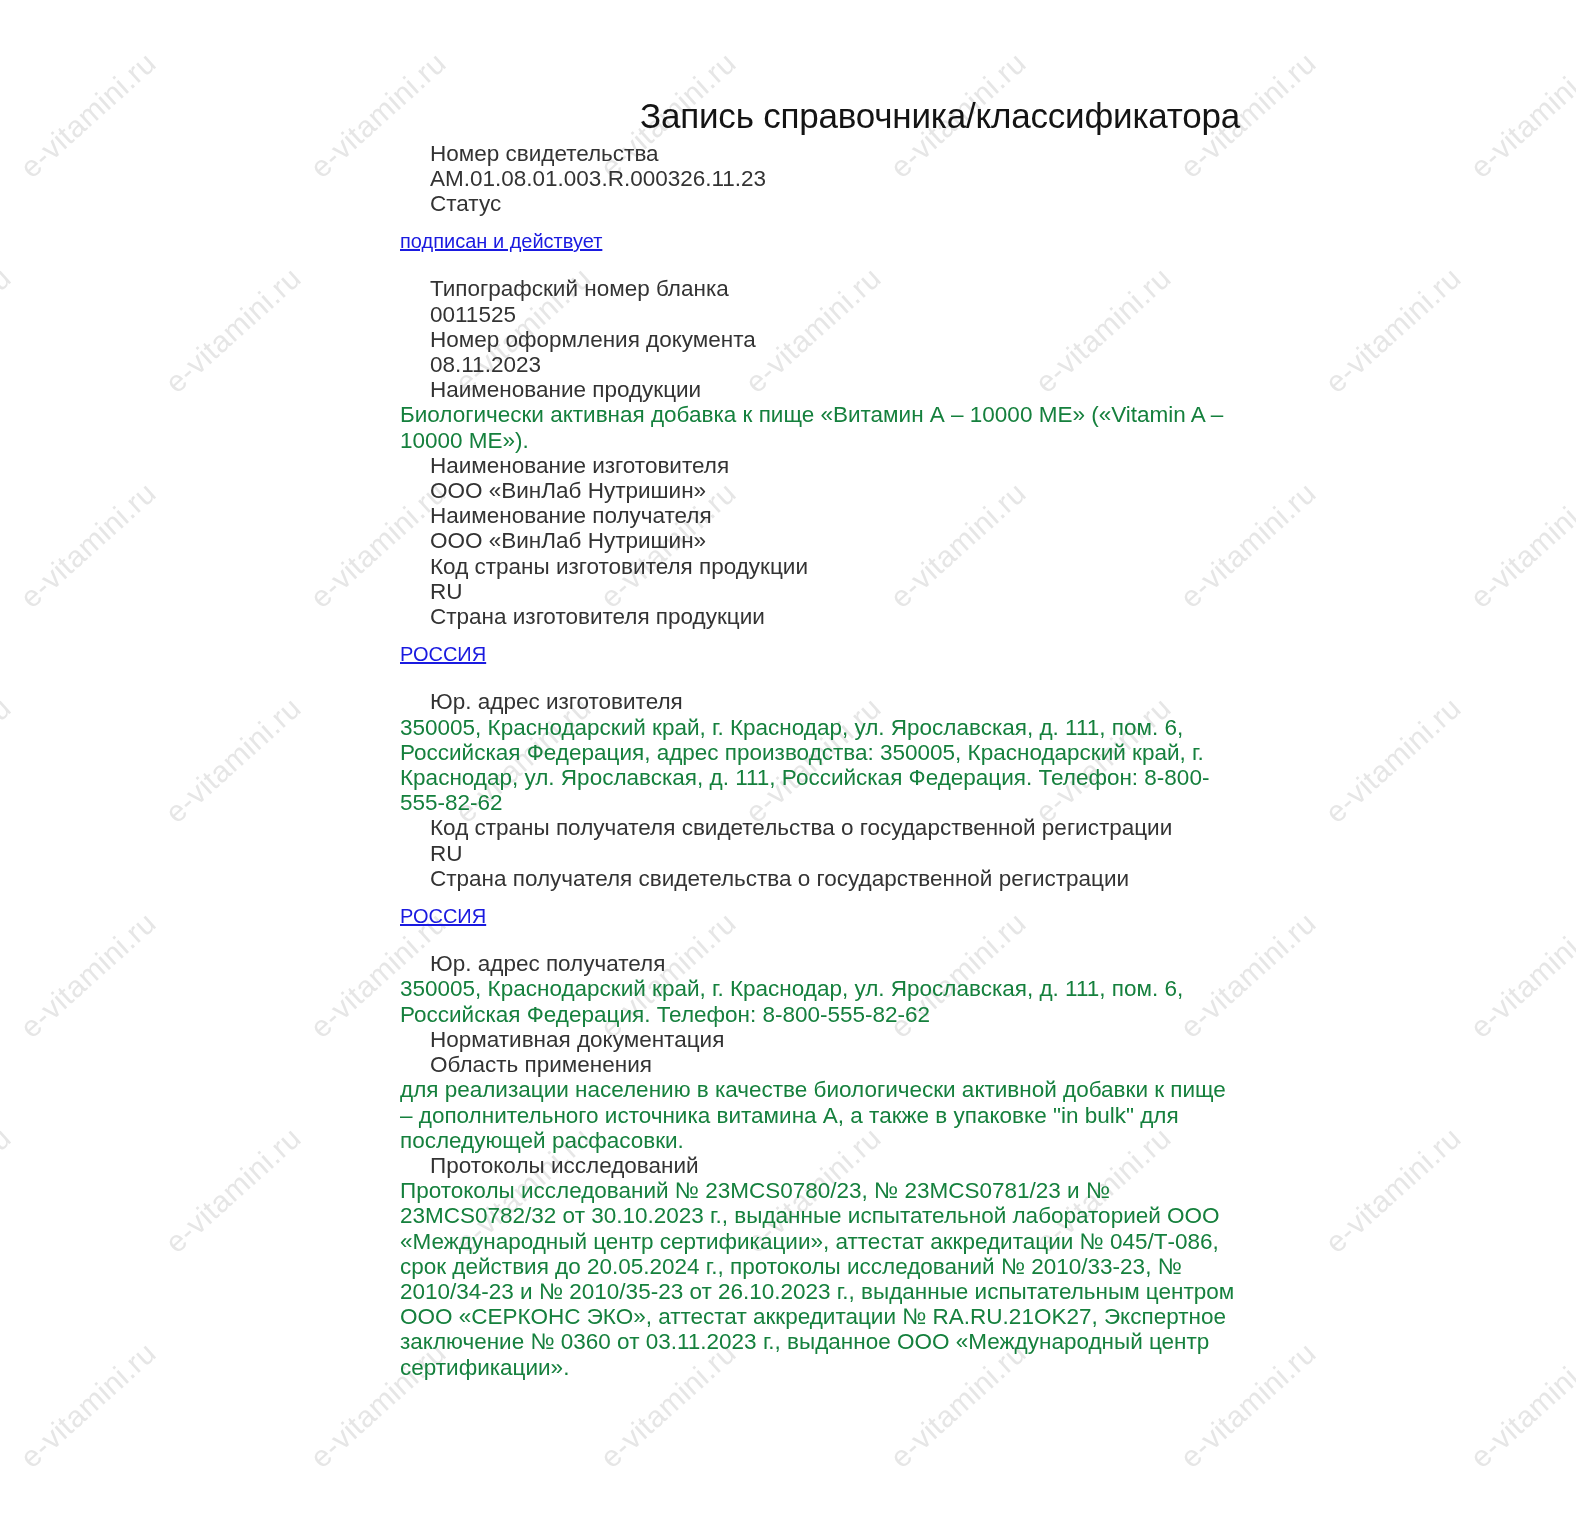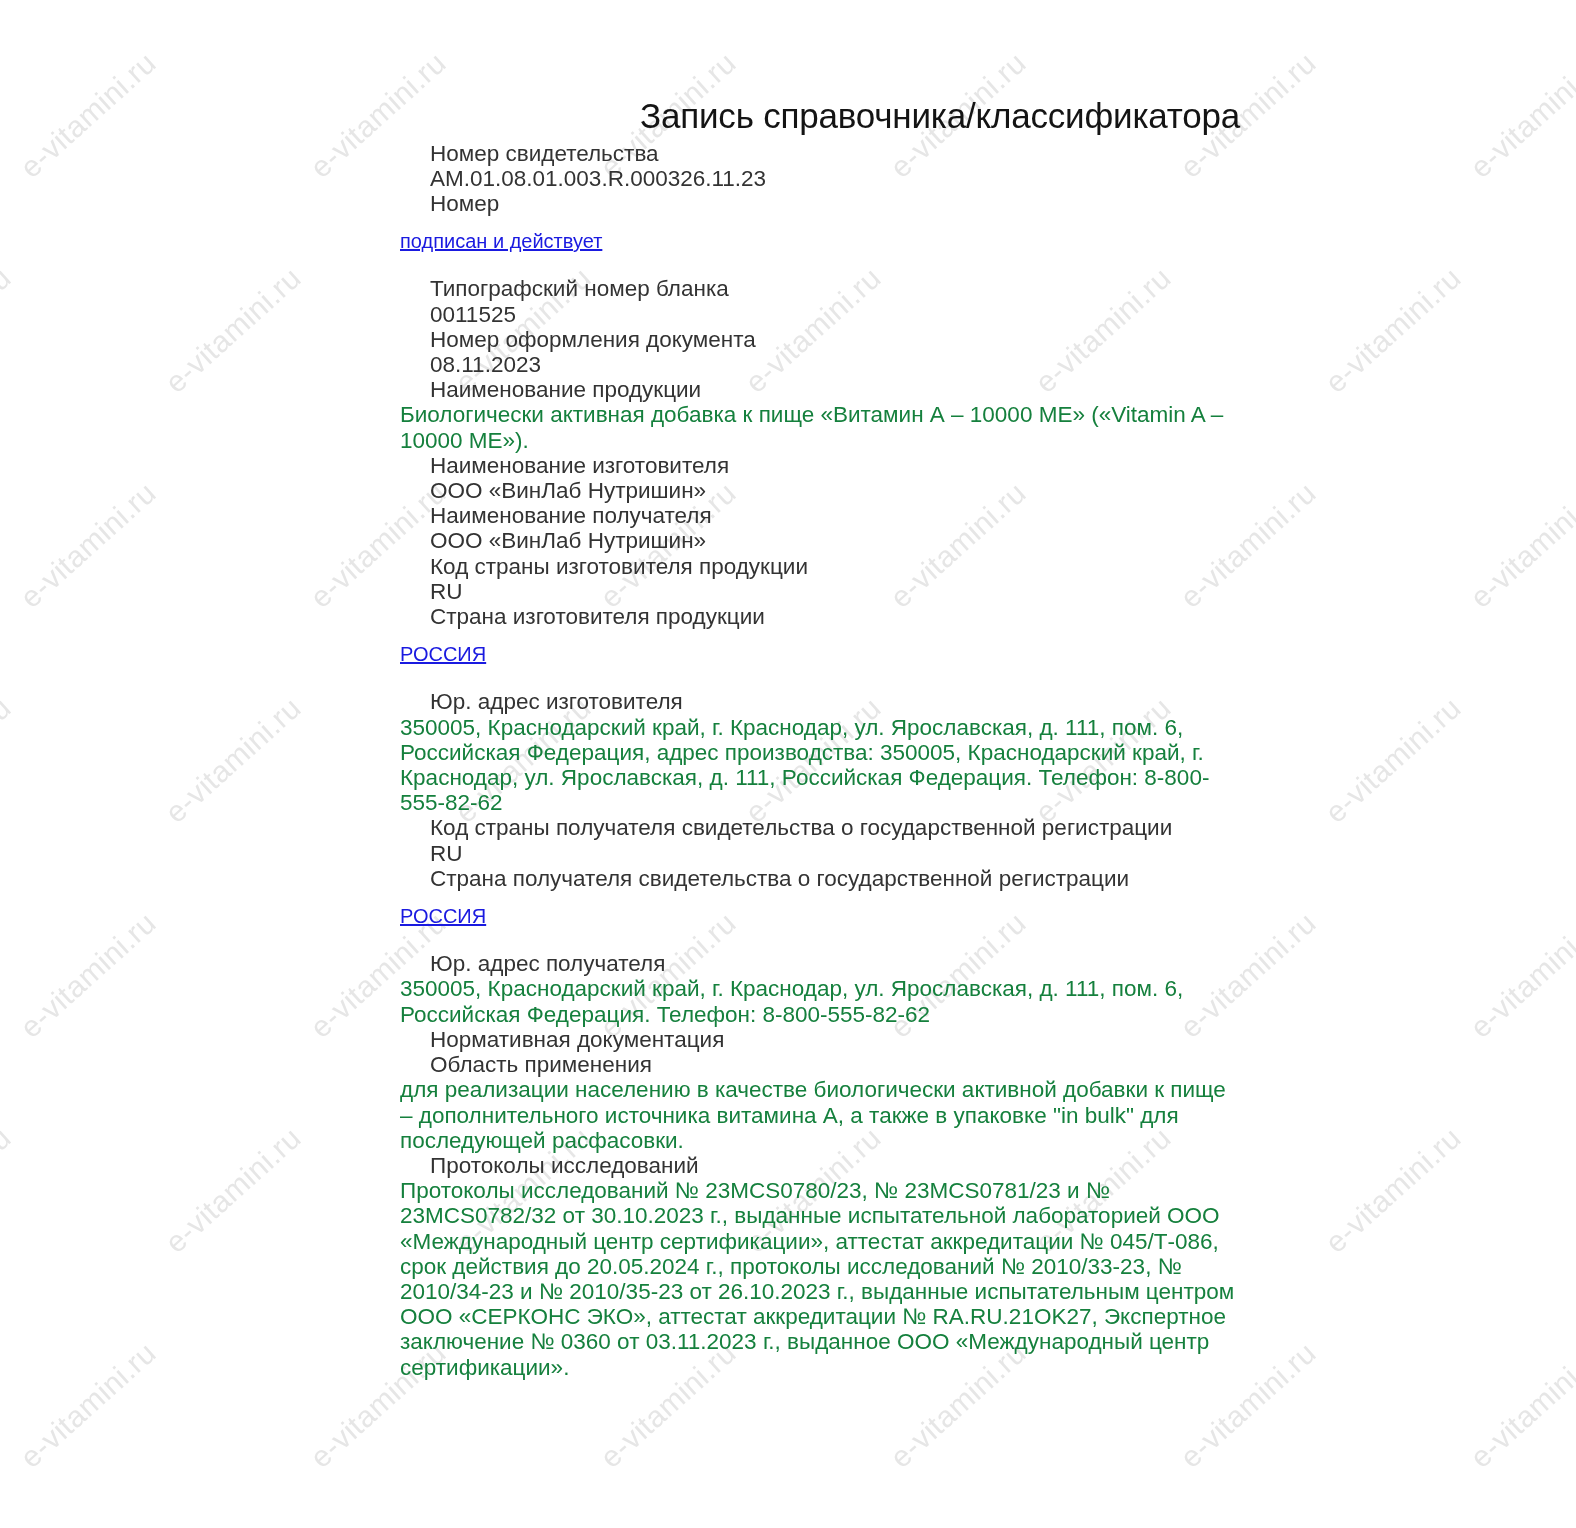--- a/index.html
+++ b/index.html
@@ -129,21 +129,21 @@
     <span class="wm" style="color: rgb(230, 230, 230); transform: rotate(-42deg); left: 1475px; top: 1445px;">e-vitamini.ru</span>
   </div>
 
 <div id="doc">
 
   <h1 class="doc-title">Запись справочника/классификатора</h1>
 
   <div class="line">Номер свидетельства</div>
   <div class="line">AM.01.08.01.003.R.000326.11.23</div>
 
-  <div class="line">Номер</div>
+  <div class="line">Статус</div>
   <div class="spacer-sm"></div>
   <div>
     <a class="doclink" href="#">подписан и действует</a>
   </div>
   <div class="spacer-md"></div>
 
   <div class="line">Типографский номер бланка</div>
   <div class="line">0011525</div>
 
   <div class="line">Номер оформления документа</div>

